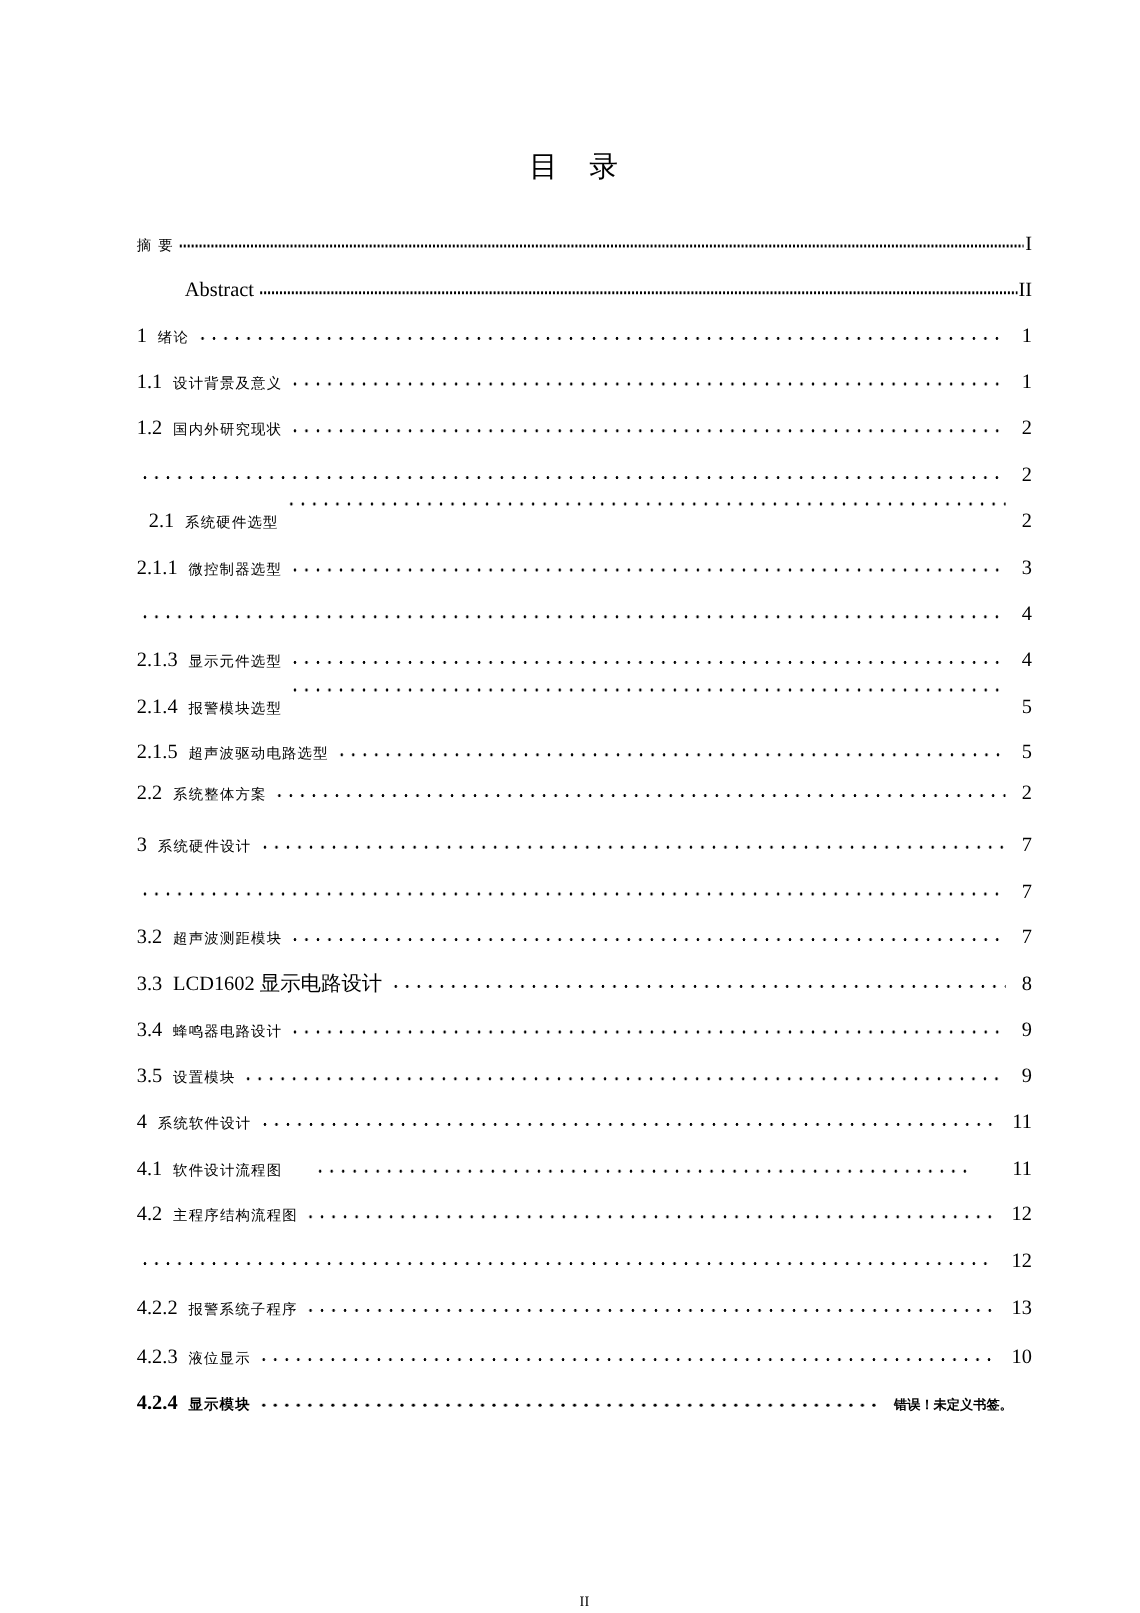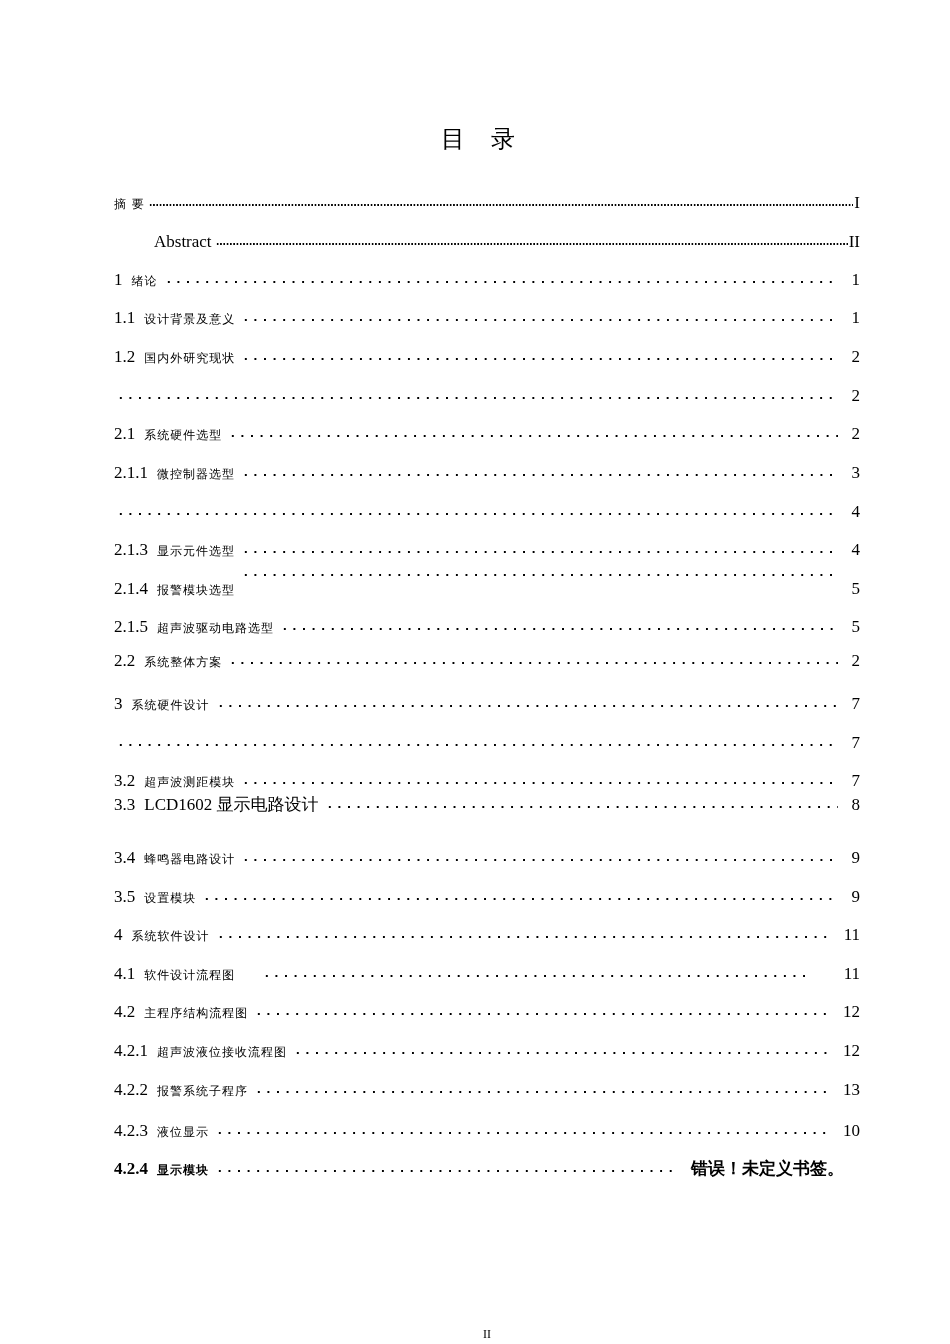--- a/index.html
+++ b/index.html
@@ -88,21 +88,21 @@
     }
     .toc-row.error .txt {
       font-weight: bold;
     }
     .toc-row.error .leader.spaced {
       background-image: radial-gradient(circle, #000 1.2px, transparent 1.5px);
       margin-right: 12px;
     }
     .toc-row.error .toc-page {
       font-family: Liberation Serif, serif;
-      font-size: 17px;
+      font-size: 11px;
       margin-right: 16px;
     }
     .footer-page {
       position: absolute;
       top: 1327px;
       left: 0;
       width: 974px;
       text-align: center;
       font-size: 12px;
     }
@@ -135,21 +135,21 @@
     </div>
     <div class="toc-row" style="position: absolute; left: 0px; right: 0px; top: 154px; height: 30px; line-height: 30px;">
       <span class="toc-label"><span class="num">1.2</span><span class="txt">国内外研究现状</span></span>
       <span class="leader spaced"></span>
       <span class="toc-page">2</span>
     </div>
     <div class="toc-row" style="position: absolute; left: 0px; right: 0px; top: 193px; height: 30px; line-height: 30px;">
       <span class="leader spaced"></span>
       <span class="toc-page">2</span>
     </div>
-    <div class="toc-row" style="position: absolute; left: 0px; right: 0px; top: 231px; height: 30px; line-height: 30px;">
+    <div class="toc-row" style="position: absolute; left: 10px; right: 0px; top: 231px; height: 30px; line-height: 30px; align-items: center;">
       <span class="toc-label"><span class="num">2.1</span><span class="txt">系统硬件选型</span></span>
       <span class="leader spaced"></span>
       <span class="toc-page">2</span>
     </div>
     <div class="toc-row" style="position: absolute; left: 0px; right: 0px; top: 270px; height: 30px; line-height: 30px;">
       <span class="toc-label"><span class="num">2.1.1</span><span class="txt">微控制器选型</span></span>
       <span class="leader spaced"></span>
       <span class="toc-page">3</span>
     </div>
     <div class="toc-row" style="position: absolute; left: 0px; right: 0px; top: 309px; height: 30px; line-height: 30px;">
@@ -183,21 +183,21 @@
     </div>
     <div class="toc-row" style="position: absolute; left: 0px; right: 0px; top: 540px; height: 30px; line-height: 30px;">
       <span class="leader spaced"></span>
       <span class="toc-page">7</span>
     </div>
     <div class="toc-row" style="position: absolute; left: 0px; right: 0px; top: 578px; height: 30px; line-height: 30px;">
       <span class="toc-label"><span class="num">3.2</span><span class="txt">超声波测距模块</span></span>
       <span class="leader spaced"></span>
       <span class="toc-page">7</span>
     </div>
-    <div class="toc-row" style="position: absolute; left: 0px; right: 0px; top: 602px; height: 30px; line-height: 30px;">
+    <div class="toc-row" style="position: absolute; left: 0px; right: 0px; top: 617px; height: 30px; line-height: 30px;">
       <span class="toc-label latin"><span class="num">3.3</span><span class="txt">LCD1602 显示电路设计</span></span>
       <span class="leader spaced"></span>
       <span class="toc-page">8</span>
     </div>
     <div class="toc-row" style="position: absolute; left: 0px; right: 0px; top: 655px; height: 30px; line-height: 30px;">
       <span class="toc-label"><span class="num">3.4</span><span class="txt">蜂鸣器电路设计</span></span>
       <span class="leader spaced"></span>
       <span class="toc-page">9</span>
     </div>
     <div class="toc-row" style="position: absolute; left: 0px; right: 0px; top: 694px; height: 30px; line-height: 30px;">
@@ -214,21 +214,20 @@
       <span class="toc-label"><span class="num">4.1</span><span class="txt">软件设计流程图</span></span>
       <span class="leader spaced"></span>
       <span class="toc-page">11</span>
     </div>
     <div class="toc-row" style="position: absolute; left: 0px; right: 0px; top: 809px; height: 30px; line-height: 30px;">
       <span class="toc-label"><span class="num">4.2</span><span class="txt">主程序结构流程图</span></span>
       <span class="leader spaced"></span>
       <span class="toc-page">12</span>
     </div>
     <div class="toc-row" style="position: absolute; left: 0px; right: 0px; top: 848px; height: 30px; line-height: 30px;">
-      <span class="toc-label"><span class="num">4.2.1</span><span class="txt">超声波液位接收流程图</span></span>
       <span class="leader spaced"></span>
       <span class="toc-page">12</span>
     </div>
     <div class="toc-row" style="position: absolute; left: 0px; right: 0px; top: 887px; height: 30px; line-height: 30px;">
       <span class="toc-label"><span class="num">4.2.2</span><span class="txt">报警系统子程序</span></span>
       <span class="leader spaced"></span>
       <span class="toc-page">13</span>
     </div>
     <div class="toc-row" style="position: absolute; left: 0px; right: 0px; top: 928px; height: 30px; line-height: 30px;">
       <span class="toc-label"><span class="num">4.2.3</span><span class="txt">液位显示</span></span>

